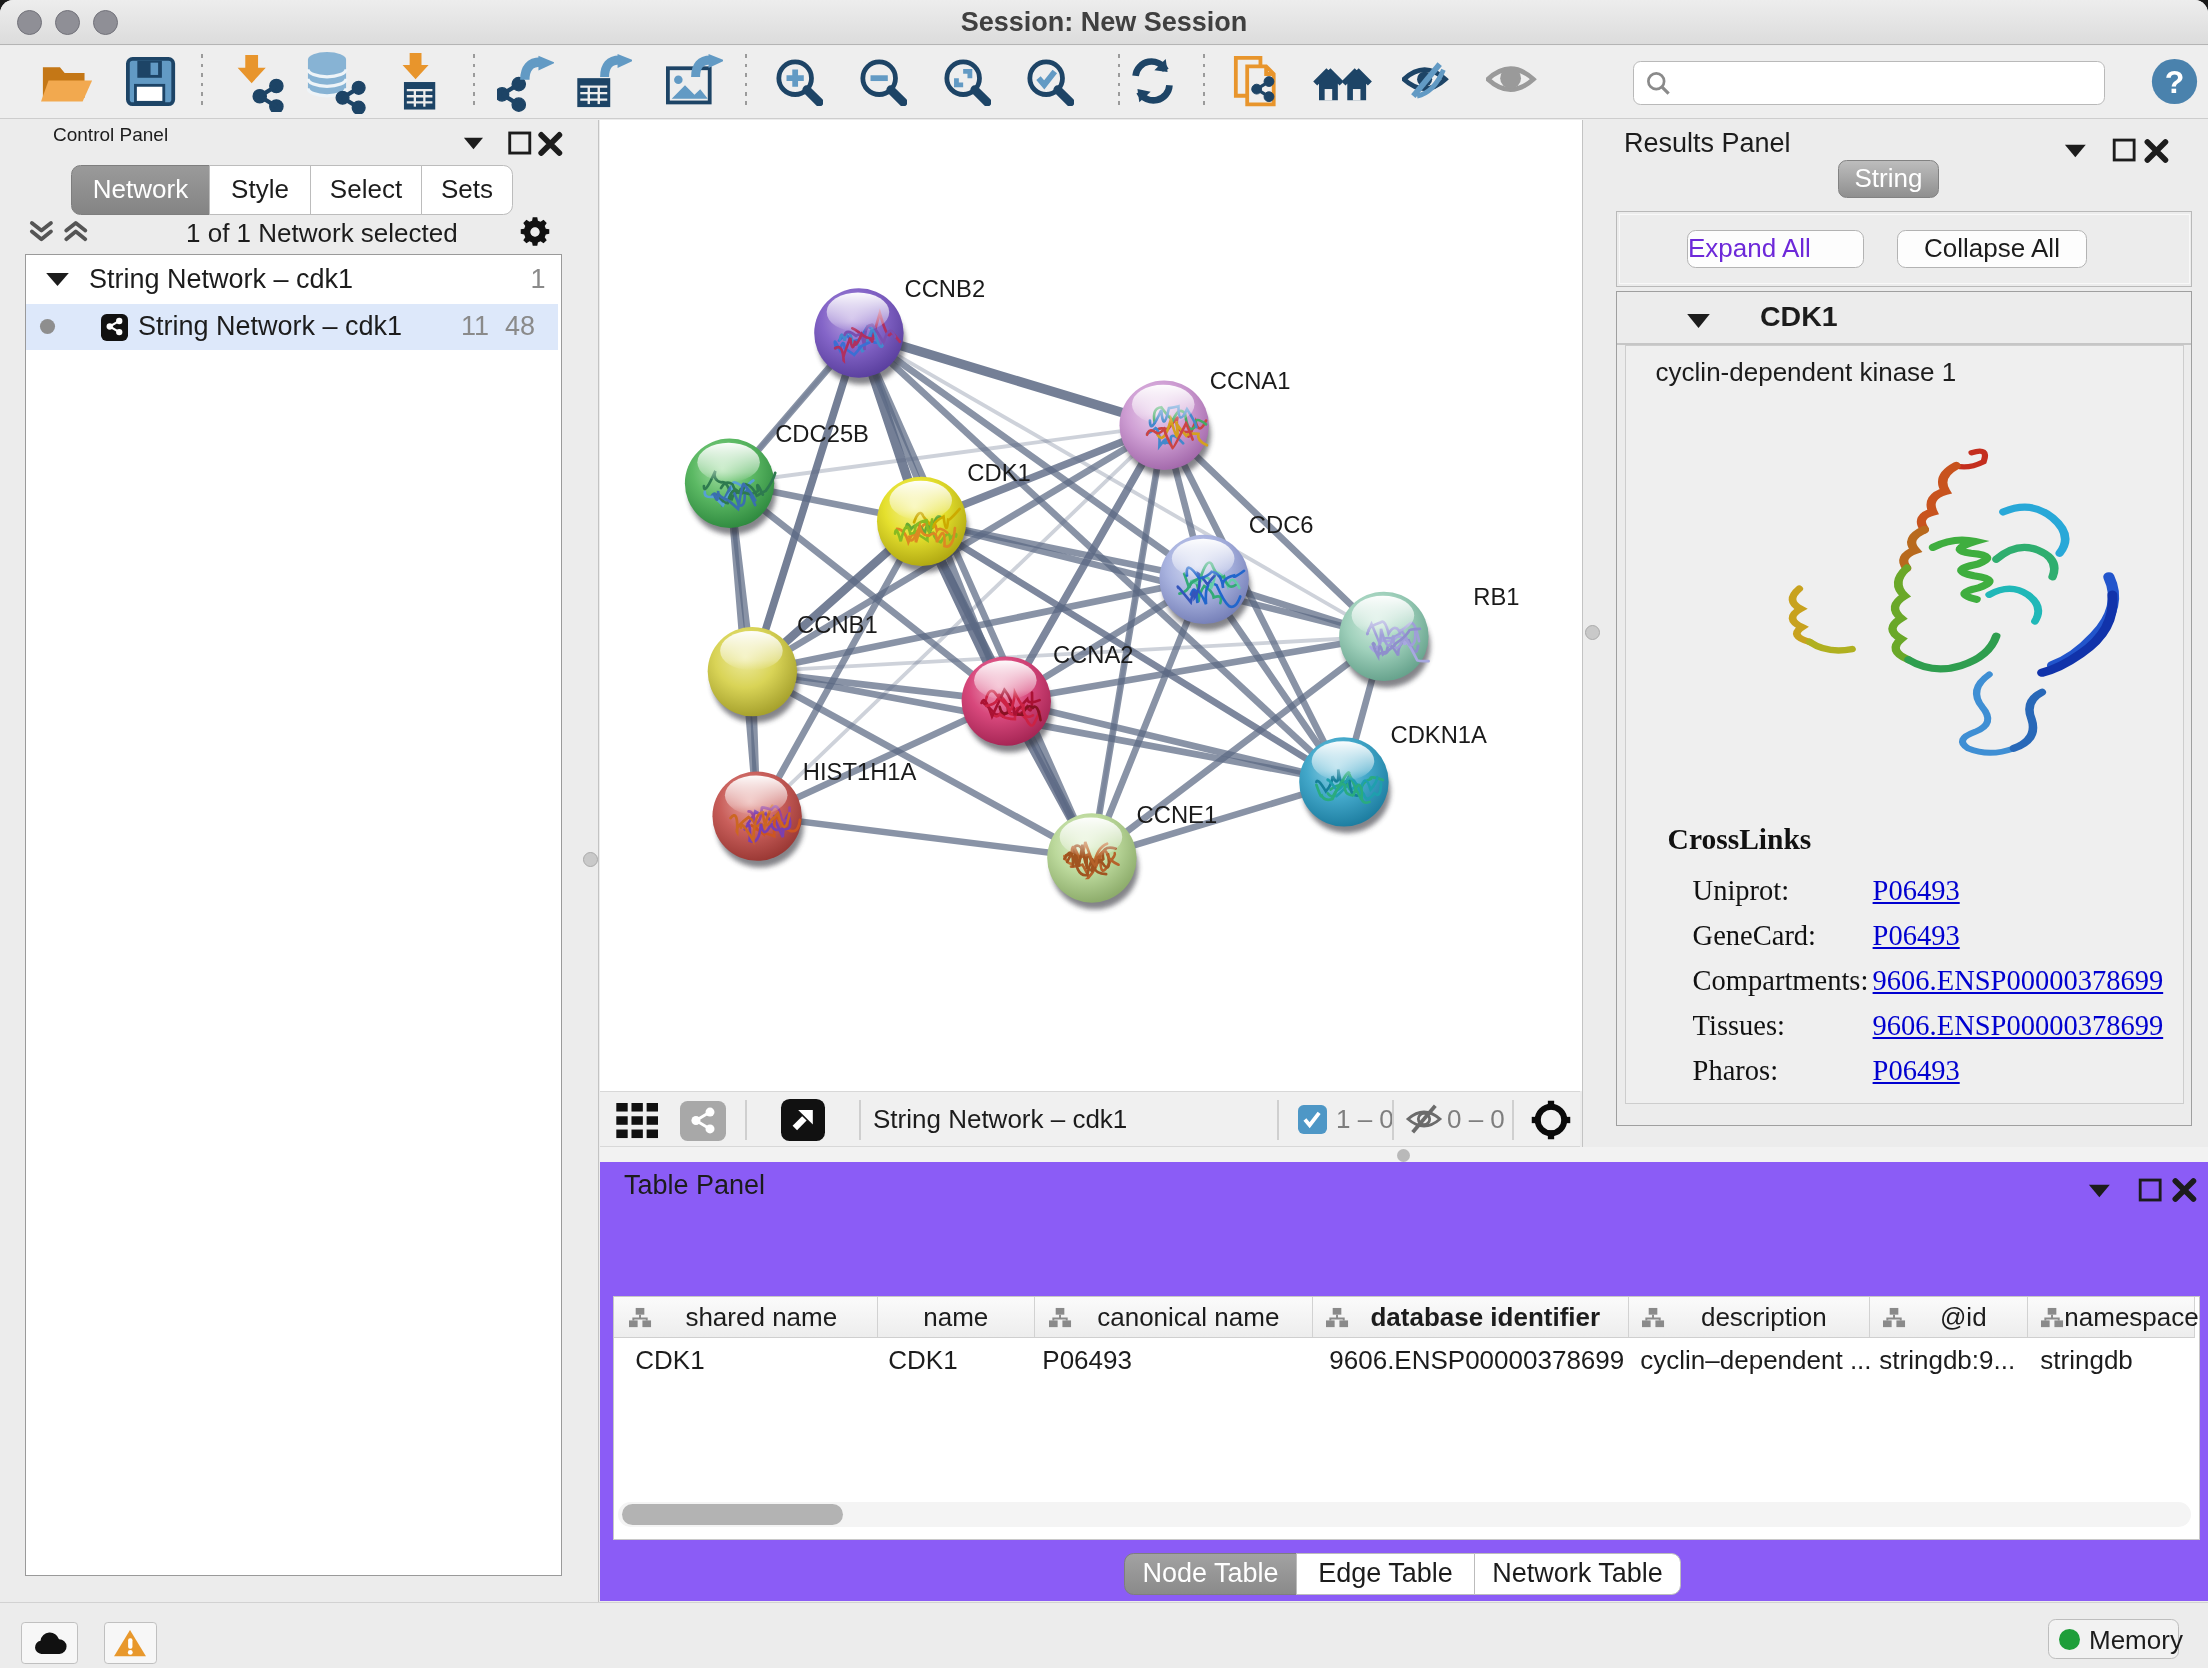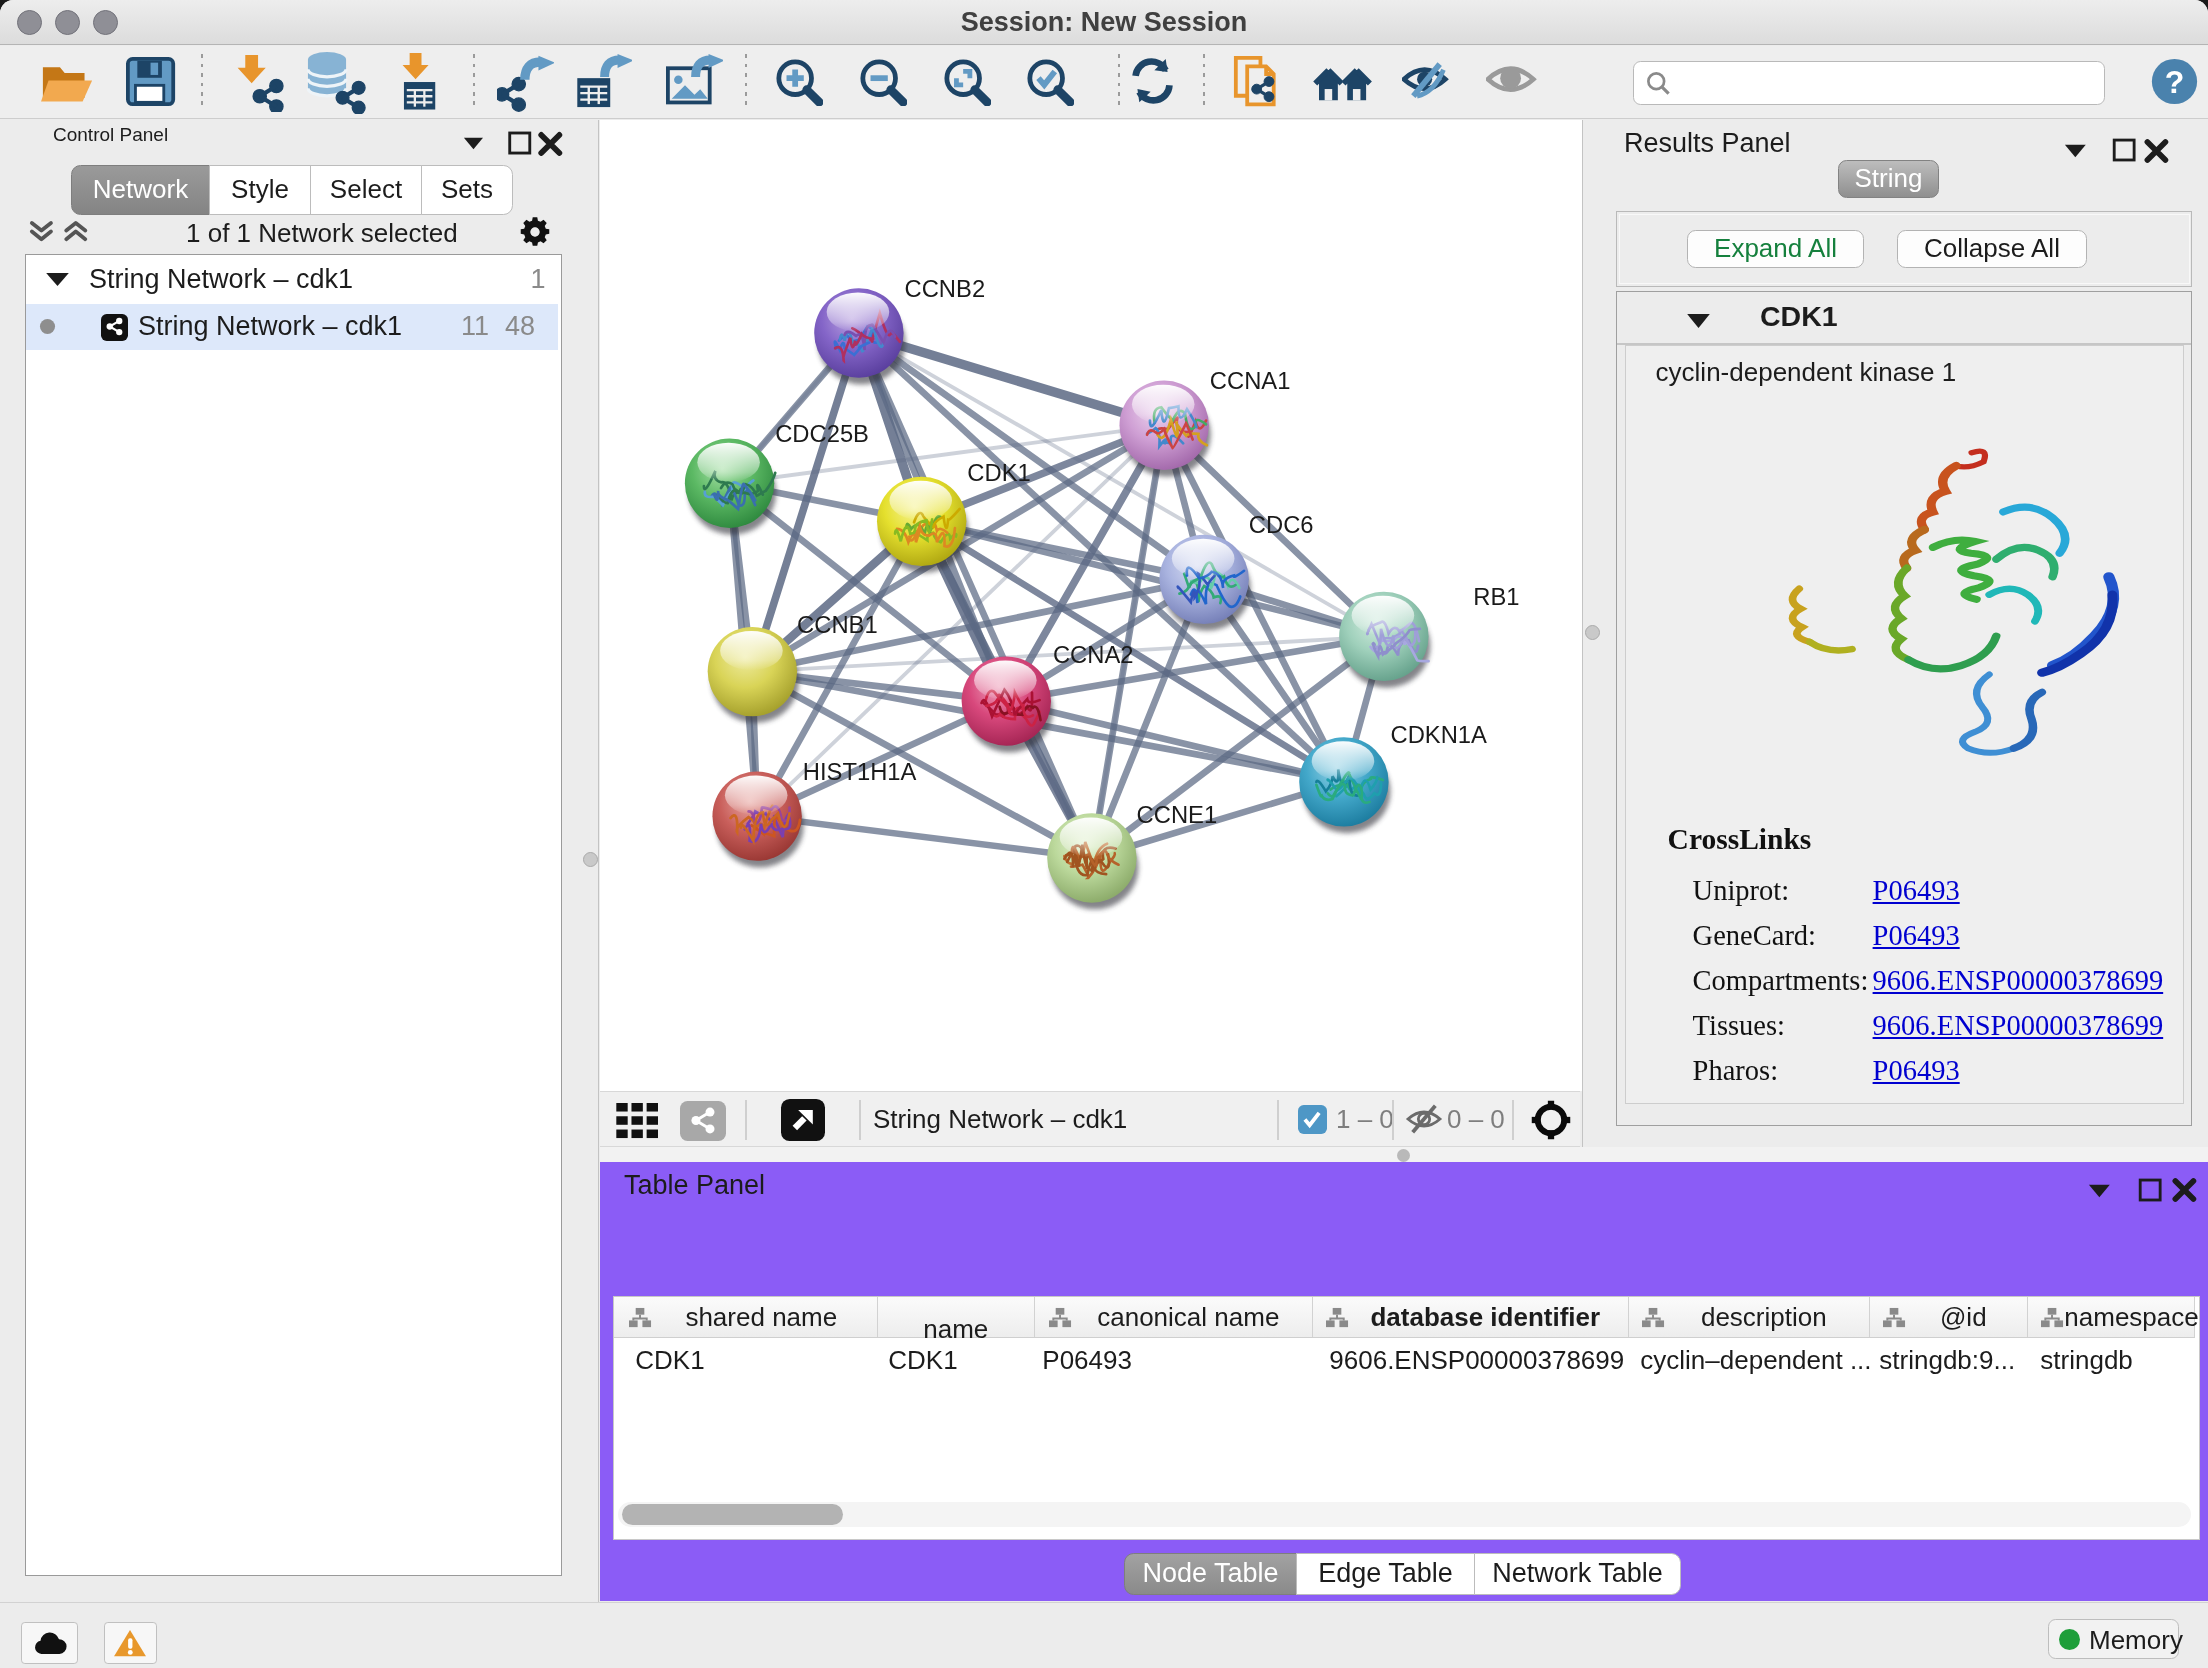--- a/index.html
+++ b/index.html
@@ -572,21 +572,21 @@
     <svg class="abs" style="left:480px;top:18px;" width="110" height="25" viewBox="0 0 116 26">
       <path d="M2 7 L24 7 L13 20 Z" fill="#1c1c1c"></path>
       <rect x="54" y="2" width="21" height="21" fill="none" stroke="#1c1c1c" stroke-width="3"></rect>
       <path d="M89 4 L108 23 M108 4 L89 23" stroke="#1c1c1c" stroke-width="6" stroke-linecap="round"></path>
     </svg>
 
     <div class="abs" style="left:255px;top:40px;width:99px;height:36px;background:linear-gradient(#bdbdbd,#8f8f8f);border:1px solid #828282;border-radius:8.6px;color:#fff;font-size:26px;text-align:center;line-height:34px;">String</div>
 
     <div class="abs" style="left:33px;top:91px;width:574px;height:74px;border:1px solid #b9b9b9;background:#ececec;">
       <div class="abs" style="left:1.9px;top:1.9px;width:569px;height:68px;border:1px solid #f8f8f8;"></div>
-      <div class="abs" style="left:70px;top:18px;width:175px;height:36px;background:#fdfdfd;border:1px solid #b3b3b3;border-radius:8.6px;font-size:26px;text-align:center;line-height:34px;color:#15803d;">Expand All</div>
+      <div class="abs" style="left:70px;top:18px;width:175px;height:36px;background:#fdfdfd;border:1px solid #b3b3b3;border-radius:8.6px;font-size:26px;text-align:left;line-height:34px;color:#6d28d9;">Expand All</div>
       <div class="abs" style="left:280px;top:18px;width:188px;height:36px;background:#fdfdfd;border:1px solid #b3b3b3;border-radius:8.6px;font-size:26px;text-align:center;line-height:34px;color:#1c1c1c;">Collapse All</div>
     </div>
 
     <div class="abs" style="left:33px;top:171px;width:574px;height:833px;border:1px solid #9f9f9f;background:#ececec;">
       <svg class="abs" style="left:68px;top:20px;" width="27" height="17" viewBox="0 0 28 18">
           <path d="M2 2 L26 2 L14 17 Z" fill="#1c1c1c"></path>
         </svg>
       <div class="abs txt" style="left:143px;top:7.6px;font-size:28.5px;font-weight:bold;">CDK1</div>
       <div class="abs" style="left:0;top:51px;width:574px;height:1.9px;background:#c6c6c6;"></div>
       <div class="abs" style="left:7.6px;top:53px;width:557px;height:757px;background:#efefef;border:1px solid #cdcdcd;">
@@ -641,21 +641,21 @@
 <svg class="abs" style="left:13.3px;top:9.5px;" width="25" height="23" viewBox="0 0 26 24">
             <g fill="#8a8a8a">
               <rect x="8" y="1" width="9" height="7"></rect>
               <rect x="1" y="14" width="9" height="7"></rect>
               <rect x="15" y="14" width="9" height="7"></rect>
               <path d="M12.5 8 v4 M5.5 14 v-2 h14 v2" stroke="#8a8a8a" stroke-width="2" fill="none"></path>
             </g>
           </svg>
 <div class="abs" style="left:38px;top:4.8px;width:218px;text-align:center;">shared name</div>
 <div class="abs" style="left:263px;top:0;width:157px;height:40px;border-right:1.9px solid #d2d2d2;"></div>
-<div class="abs" style="left:263px;top:4.8px;width:157px;text-align:center;margin-top:12px;">name</div>
+<div class="abs" style="left:263px;top:4.8px;width:157px;text-align:center;">name</div>
 <div class="abs" style="left:420px;top:0;width:278px;height:40px;border-right:1.9px solid #d2d2d2;"></div>
 <svg class="abs" style="left:434px;top:9.5px;" width="25" height="23" viewBox="0 0 26 24">
             <g fill="#8a8a8a">
               <rect x="8" y="1" width="9" height="7"></rect>
               <rect x="1" y="14" width="9" height="7"></rect>
               <rect x="15" y="14" width="9" height="7"></rect>
               <path d="M12.5 8 v4 M5.5 14 v-2 h14 v2" stroke="#8a8a8a" stroke-width="2" fill="none"></path>
             </g>
           </svg>
 <div class="abs" style="left:458px;top:4.8px;width:232px;text-align:center;">canonical name</div>

